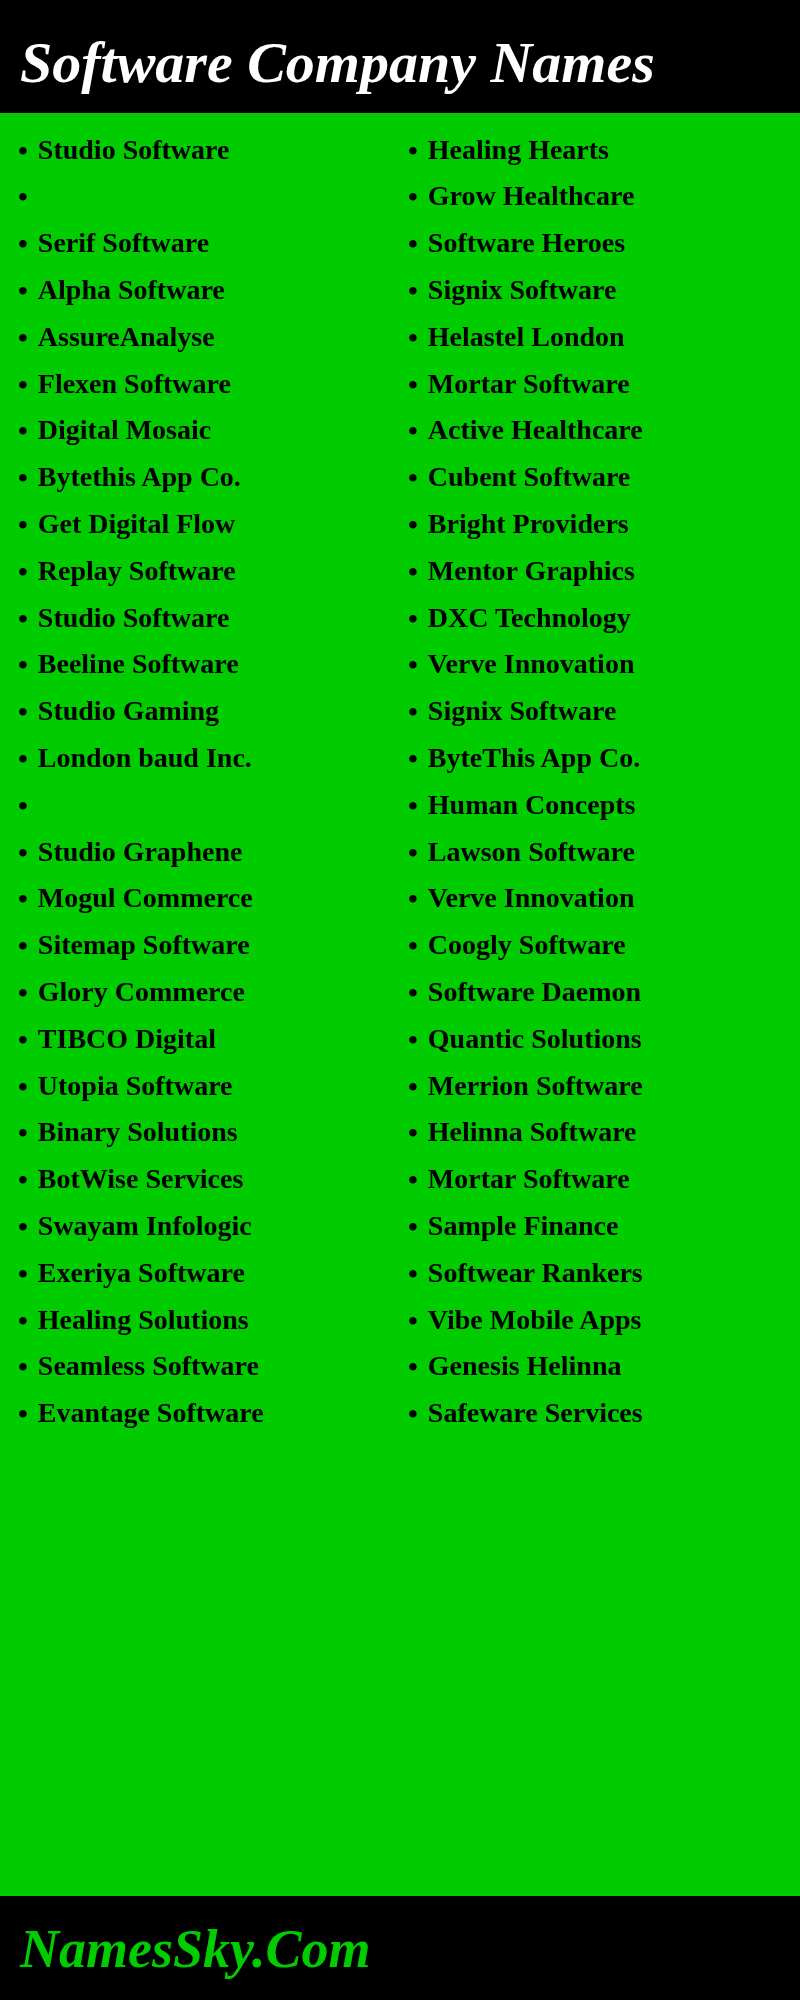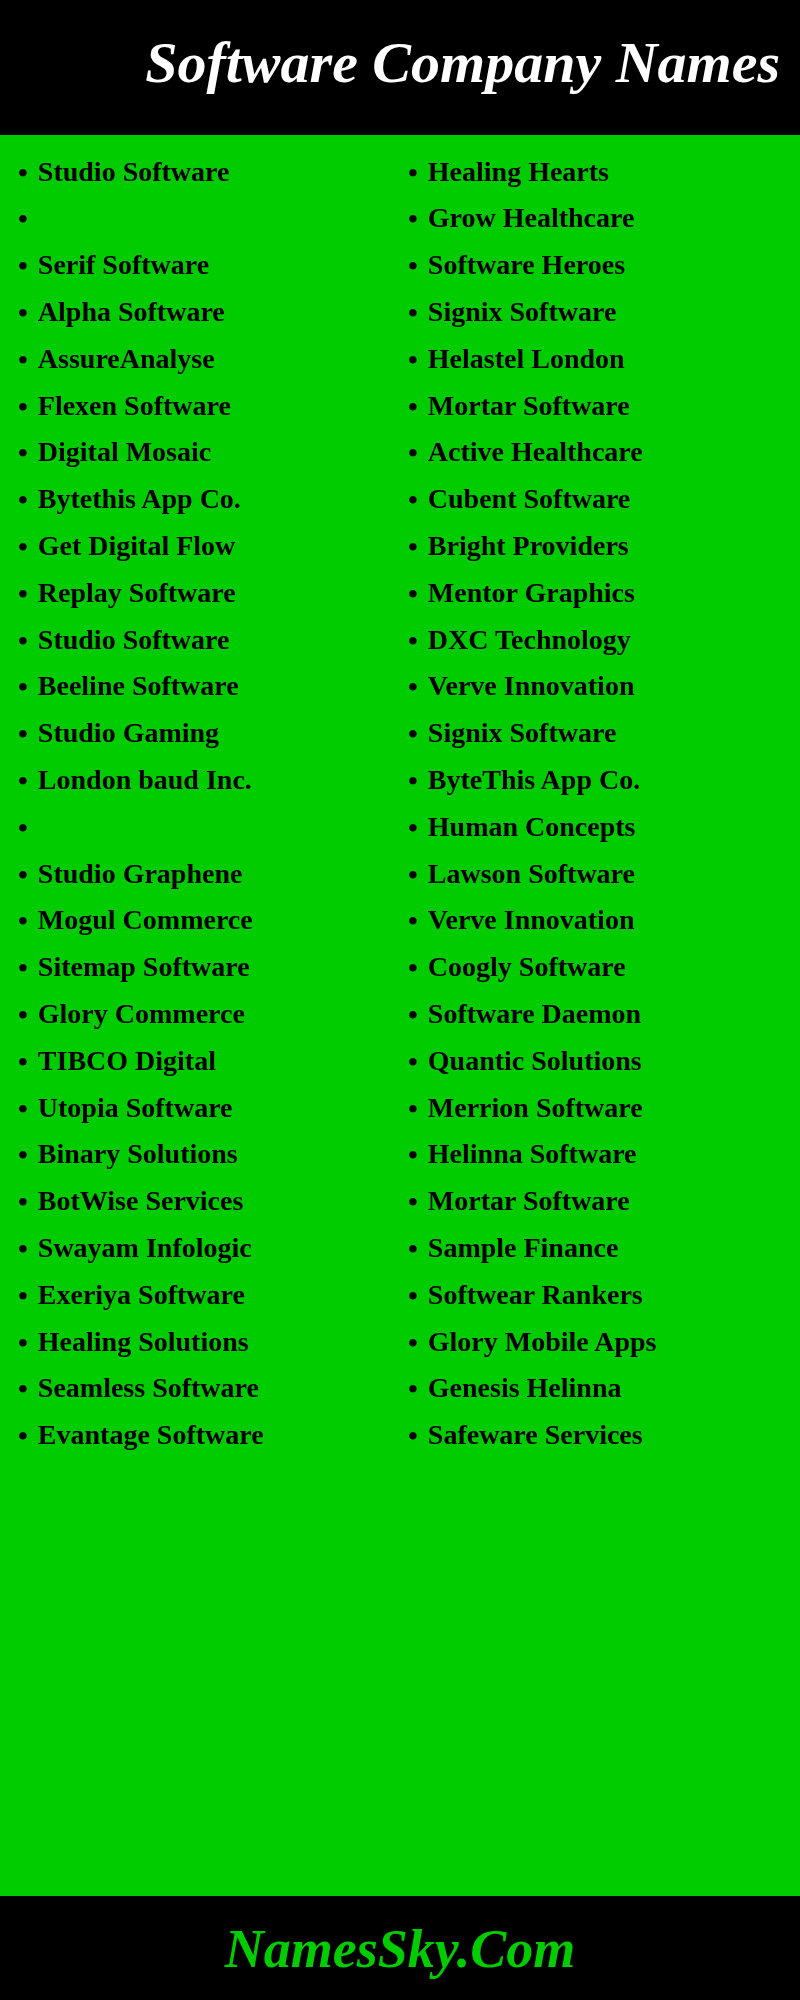--- a/index.html
+++ b/index.html
@@ -9,22 +9,22 @@
       min-height: 2000px;
       background: #00cc00;
       font-family: Georgia, 'Times New Roman', serif;
       display: flex;
       flex-direction: column;
     }
 
     .header {
       background: #000000;
       color: #ffffff;
-      text-align: right;
-      padding: 30px 20px 38px;
+      text-align: left;
+      padding: 30px 20px 16px;
     }
 
     .header-title {
       font-size: 58px;
       font-weight: 900;
       font-style: italic;
       line-height: 1.15;
       font-family: Georgia, serif;
     }
 
@@ -61,21 +61,21 @@
     }
 
     .item-text {
       font-weight: 800;
       text-align: center;
     }
 
     .footer {
       background: #000000;
       color: #00cc00;
-      text-align: center;
+      text-align: left;
       padding: 22px 20px 20px;
     }
 
     .footer-text {
       font-size: 54px;
       font-weight: 900;
       font-style: italic;
       font-family: Georgia, serif;
     }
   </style>
@@ -297,21 +297,21 @@
       <div class="list-item">
         <span class="bullet">•</span>
         <span class="item-text">Sample Finance</span>
       </div>
       <div class="list-item">
         <span class="bullet">•</span>
         <span class="item-text">Softwear Rankers</span>
       </div>
       <div class="list-item">
         <span class="bullet">•</span>
-        <span class="item-text">Glory Mobile Apps</span>
+        <span class="item-text">Vibe Mobile Apps</span>
       </div>
       <div class="list-item">
         <span class="bullet">•</span>
         <span class="item-text">Genesis Helinna</span>
       </div>
       <div class="list-item">
         <span class="bullet">•</span>
         <span class="item-text">Safeware Services</span>
       </div>
     </div>

